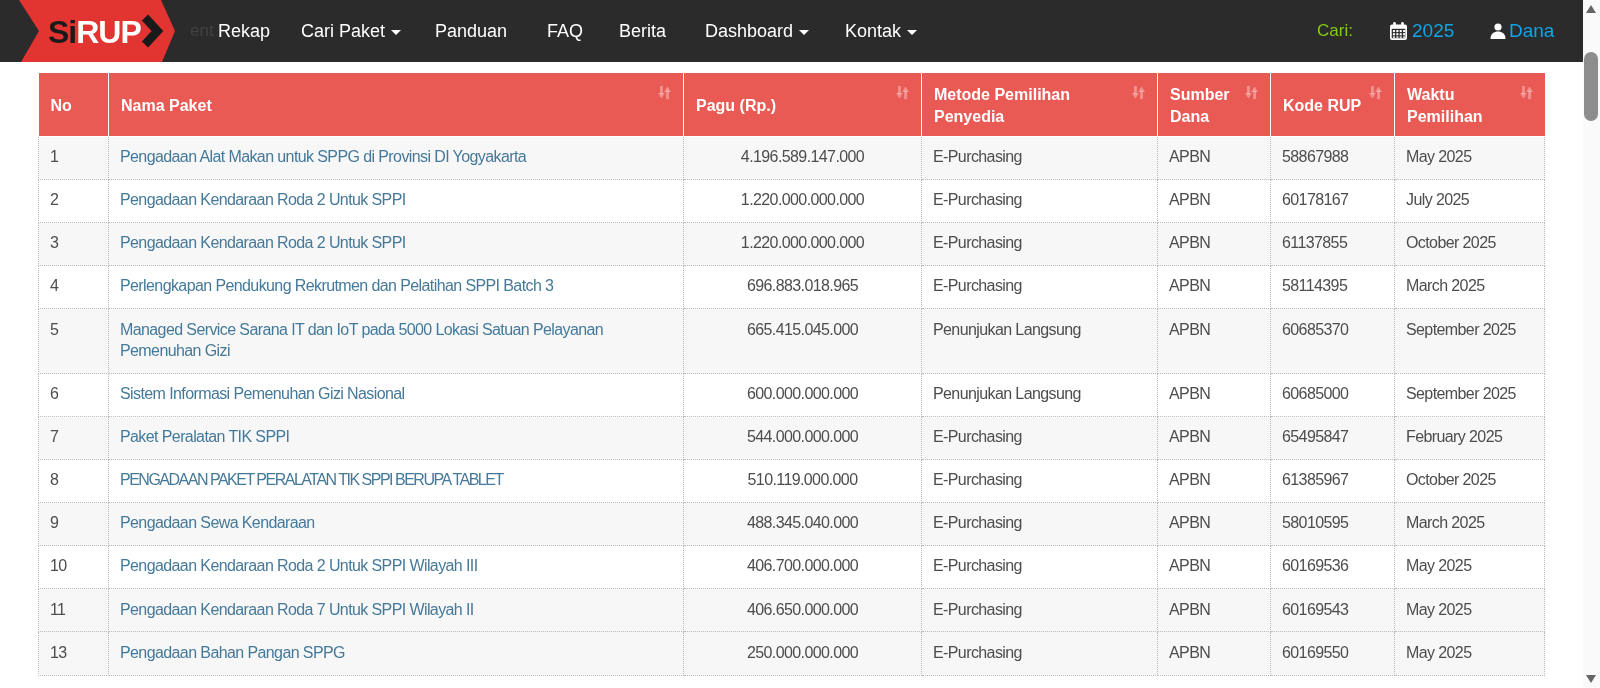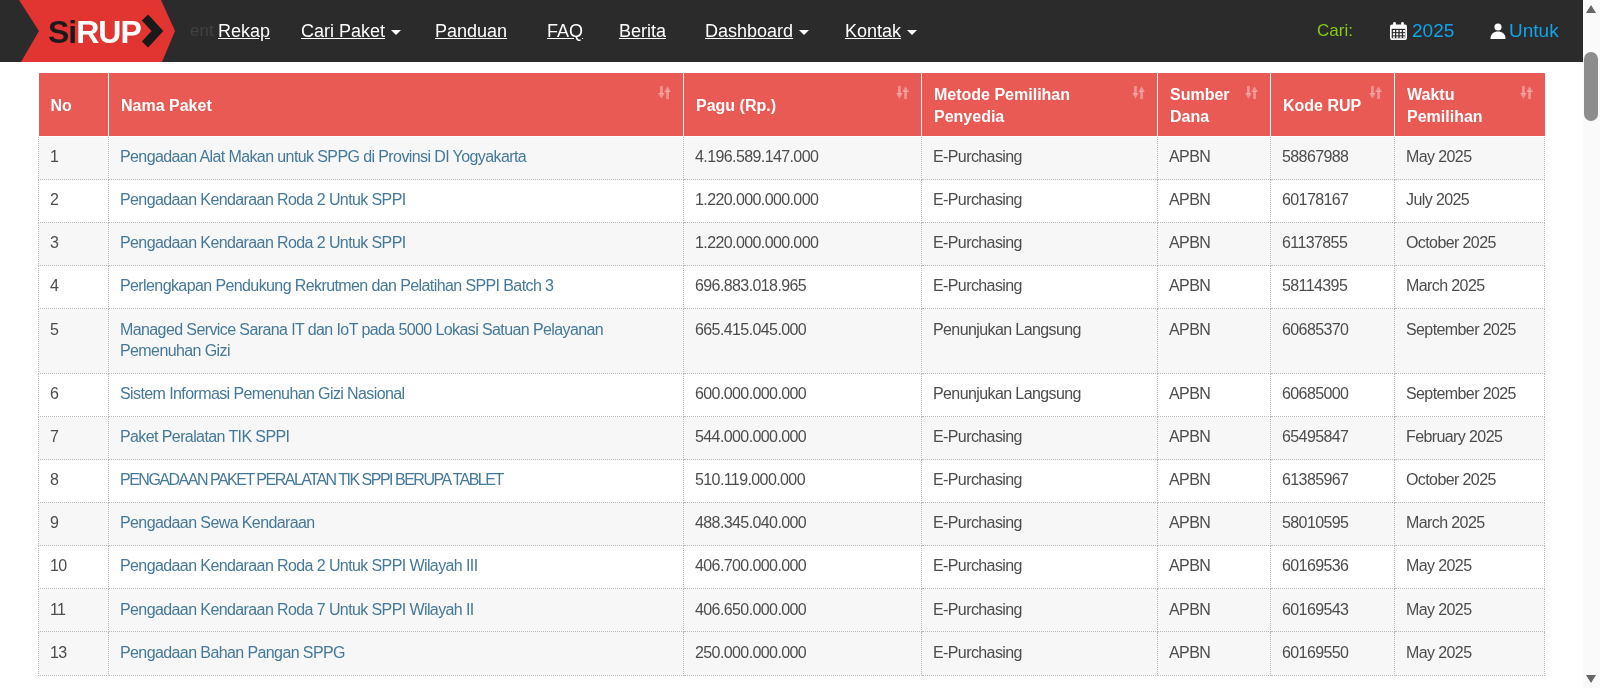--- a/index.html
+++ b/index.html
@@ -3,40 +3,40 @@
 <meta charset="utf-8">
 <style>
   * { margin:0; padding:0; box-sizing:border-box; }
   html,body { width:1600px; height:688px; overflow:hidden; background:#fff;
     font-family:"Liberation Sans", sans-serif; }
   #page { position:relative; width:1592px; height:688px; }
 
   
   #nav { position:absolute; left:0; top:0; width:1583px; height:62px; background:#2b2b2b; }
   .ghost { position:absolute; top:0; height:62px; line-height:62px; color:#414141; font-size:17px; }
-  .mi { position:absolute; top:0; height:62px; line-height:62px; color:#fff; font-size:18px; white-space:nowrap;text-decoration:underline; }
+  .mi { position:absolute; top:0; height:62px; line-height:62px; color:#fff; font-size:18px; white-space:nowrap; }
   .caret { display:inline-block; width:0; height:0; border-left:5px solid transparent;
     border-right:5px solid transparent; border-top:5px solid #fff; vertical-align:middle; margin-left:6px; }
   #logo { position:absolute; left:0; top:0; }
   #cari { position:absolute; left:1317px; top:0; height:62px; line-height:62px; color:#84cc16; font-size:17px; }
   .nico { position:absolute; top:22px; }
   .ntxt { position:absolute; top:0; height:62px; line-height:62px; color:#0ea5e9; font-size:19px; }
 
   
   #tbl { position:absolute; left:38px; top:73px; width:1506px; border-collapse:collapse; table-layout:fixed; }
   #tbl thead th { background:#ea5a55; color:#fff; font-size:16px; font-weight:bold; text-align:left;
     vertical-align:middle; height:63.5px; padding:10px 30px 8px 12px; line-height:21.5px;
     border-left:1px solid rgba(255,255,255,0.6); border-bottom:1.5px solid #fff; position:relative; }
   #tbl thead th:first-child { border-left:none; }
   .sic { position:absolute; top:11px; right:11px; width:14px; height:16px; }
   #tbl td { border:1px dotted #b9b9b9; vertical-align:top; padding:9.2px 11px 11.3px 11px; font-size:16px;
     line-height:21.6px; color:#4d4d4d; letter-spacing:-0.6px; }
   #tbl tbody tr.odd td { background:#f7f7f7; }
   #tbl a { color:#45799a; text-decoration:none; }
-  .num { text-align:left; }
+  .num { text-align:center; }
 
   
   #sbar { position:absolute; left:1583px; top:0; width:17px; height:688px; background:#fafafa; }
   #sbar .tri-up { position:absolute; left:3px; top:5px; width:0; height:0;
     border-left:5.5px solid transparent; border-right:5.5px solid transparent; border-bottom:8px solid #666; }
   #sbar .tri-dn { position:absolute; left:3px; top:675px; width:0; height:0;
     border-left:5.5px solid transparent; border-right:5.5px solid transparent; border-top:8px solid #666; }
   #sbar .thumb { position:absolute; left:1px; top:52px; width:14px; height:69px; background:#8d8d8d; border-radius:7px; }
 </style>
 </head>
@@ -78,21 +78,21 @@
           <rect x="6.3" y="14.4" width="2.1" height="1.4"></rect>
           <rect x="9.7" y="14.4" width="2.1" height="1.4"></rect>
           <rect x="13.1" y="14.4" width="2.1" height="1.4"></rect>
       </g>
     </svg>
     <span class="ntxt" style="left:1412px">2025</span>
     <svg class="nico" style="left:1490px; top:23px" width="16" height="16" viewBox="0 0 16 16">
       <circle cx="8" cy="4" r="3.6" fill="#fff"></circle>
       <path d="M0.5,16 C0.5,10.5 4,8.6 8,8.6 C12,8.6 15.5,10.5 15.5,16 Z" fill="#fff"></path>
     </svg>
-    <span class="ntxt" style="left:1509px">Untuk</span>
+    <span class="ntxt" style="left:1509px">Dana</span>
   </div>
 
   <table id="tbl">
     <colgroup>
       <col style="width:70px">
         <col style="width:575px">
         <col style="width:238px">
       <col style="width:236px">
         <col style="width:113px">
         <col style="width:124px">

